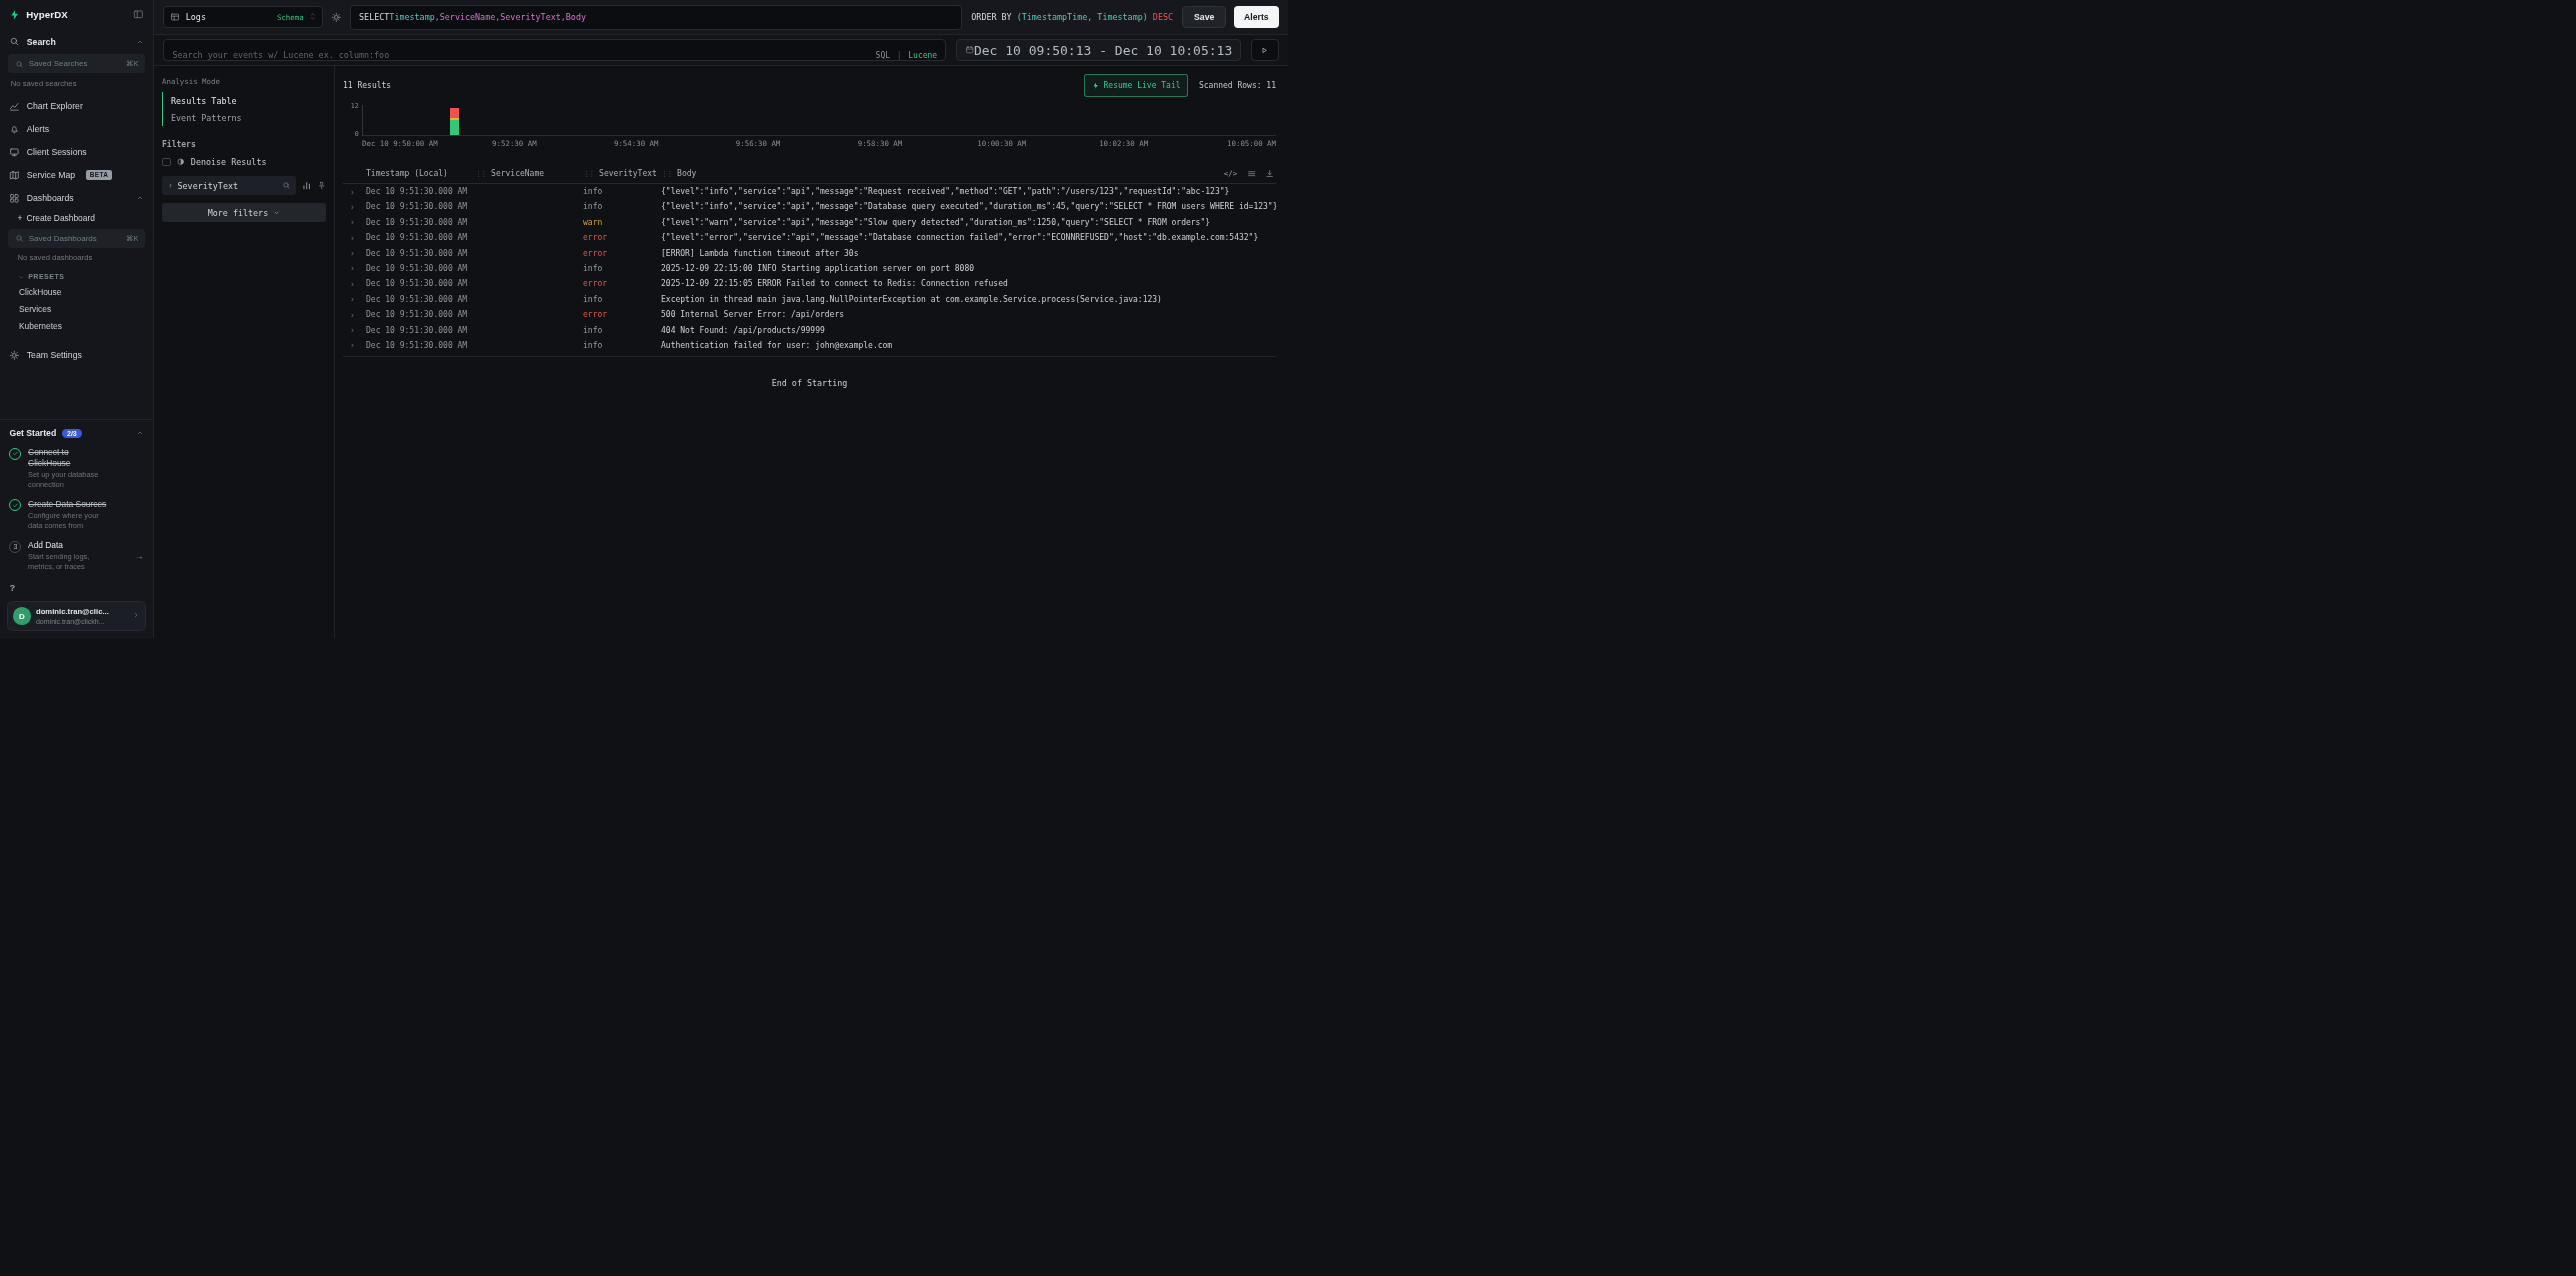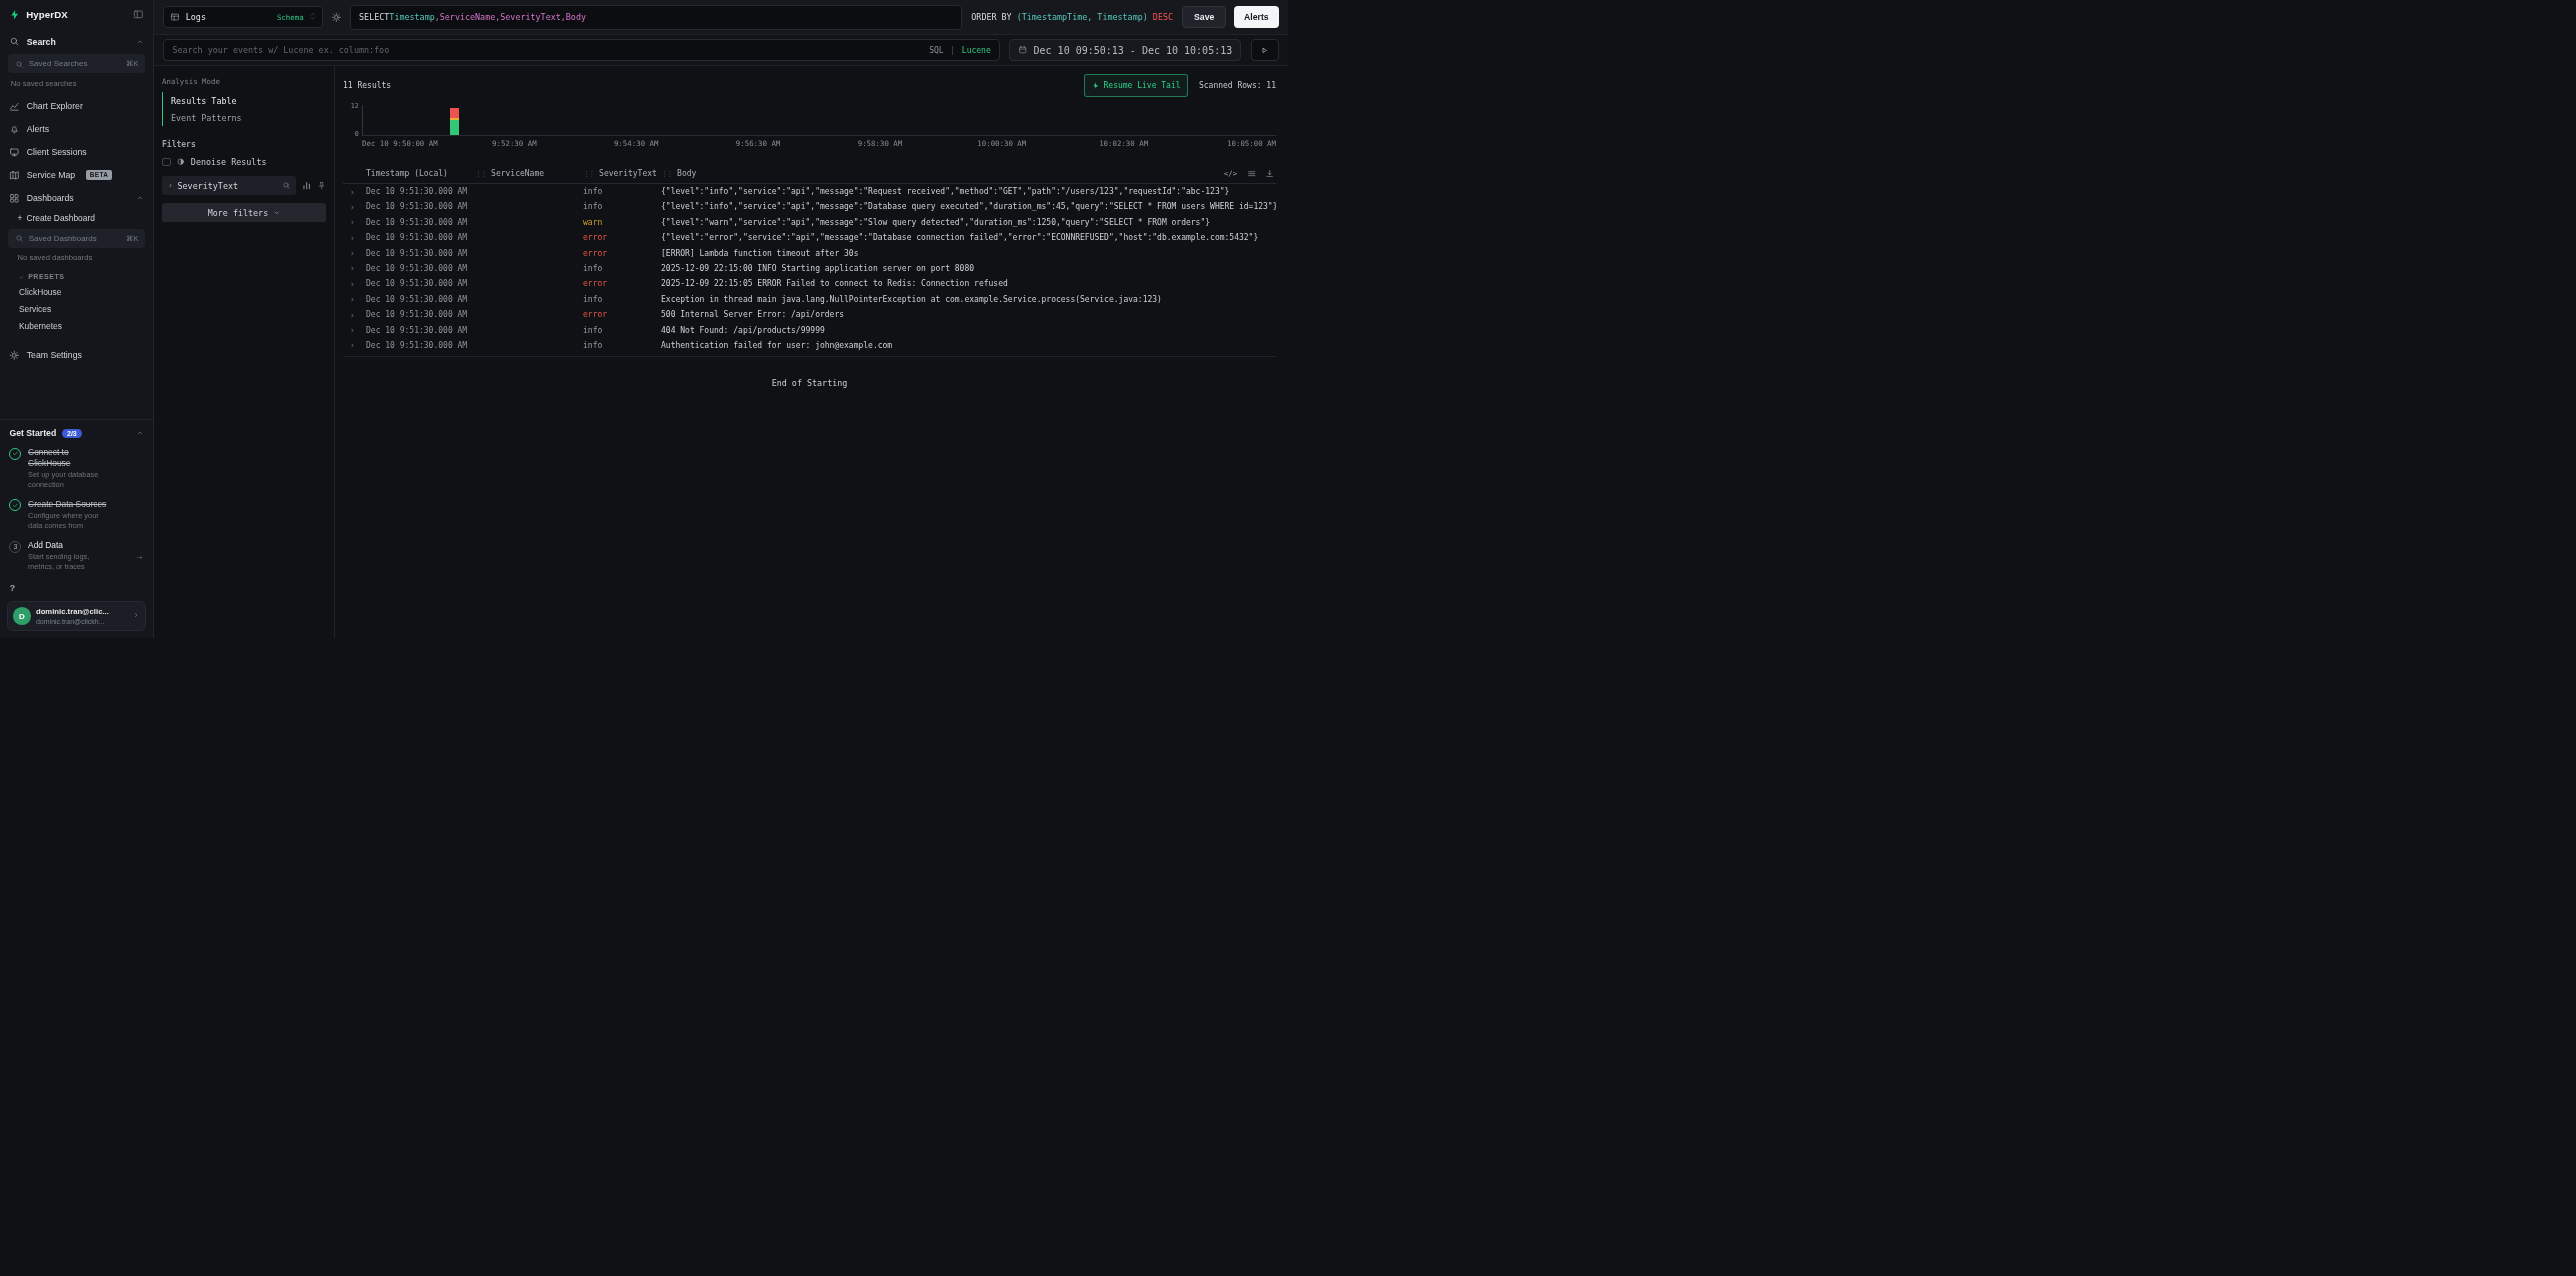--- a/index.html
+++ b/index.html
@@ -77,28 +77,28 @@
   .orderby{font-size:8.4px;white-space:nowrap;flex:none;padding:0 1.3px;}
   .c-kw{color:#d7dbe0;} .c-teal{color:var(--teal);} .c-pink{color:var(--pink);} .c-red{color:var(--red);}
   .btn-save{height:21.5px;padding:0 10.7px;background:#202329;border:0.7px solid #2e333a;border-radius:4px;
     color:#e8eaee;font-size:8.7px;font-weight:600;font-family:"Liberation Sans",sans-serif;}
   .btn-alerts{height:21.5px;padding:0 10px;background:#f4f5f7;border:none;border-radius:4px;
     color:#15171b;font-size:8.7px;font-weight:600;font-family:"Liberation Sans",sans-serif;}
 
   .search-row{height:31px;background:var(--bg-row2);border-bottom:0.7px solid var(--border-soft);
     display:flex;align-items:center;gap:9.4px;padding:0 9.4px;flex:none;}
   .search-box{flex:1;height:21.5px;background:var(--bg-input);border:0.7px solid var(--border);
-    border-radius:4px;display:flex;align-items:center;gap:6.7px;padding:0 8px;min-width:0;}
+    border-radius:4px;display:flex;align-items:flex-end;gap:6.7px;padding:0 8px;min-width:0;}
   .search-box input{flex:1;background:transparent;border:none;outline:none;color:var(--text);
     font-size:8.4px;font-family:"DejaVu Sans Mono","Liberation Mono",monospace;min-width:0;}
   .search-box input::placeholder{color:#5f666e;}
   .mode-sql{color:#8a9199;font-size:8px;} .mode-sep{color:#4a5158;font-size:8px;}
   .mode-lucene{color:var(--accent);font-size:8px;}
   .date-box{height:21.5px;background:#17191e;border:0.7px solid var(--border);border-radius:4px;
-    display:flex;align-items:center;gap:6px;padding:0 8px;color:#b6bcc4;font-size:10px;flex:none;}
+    display:flex;align-items:center;padding:0 8px;color:#b6bcc4;font-size:13px;flex:none;}
   .date-box .ic{color:#8a9097;display:flex;}
   .play-btn{width:28px;height:21.5px;background:var(--bg-input);border:0.7px solid var(--border);
     border-radius:4px;display:flex;align-items:center;justify-content:center;color:#dfe3e7;flex:none;}
 
   .content{flex:1;display:flex;min-height:0;}
 
   
   .panel{width:181px;flex:none;border-right:0.7px solid var(--border-soft);padding:10.7px 8px;}
   .panel-label{font-size:7.4px;color:#7b828b;margin-bottom:6.7px;}
   .mode-group{border-left:1.3px solid var(--accent);margin-bottom:13.4px;}

